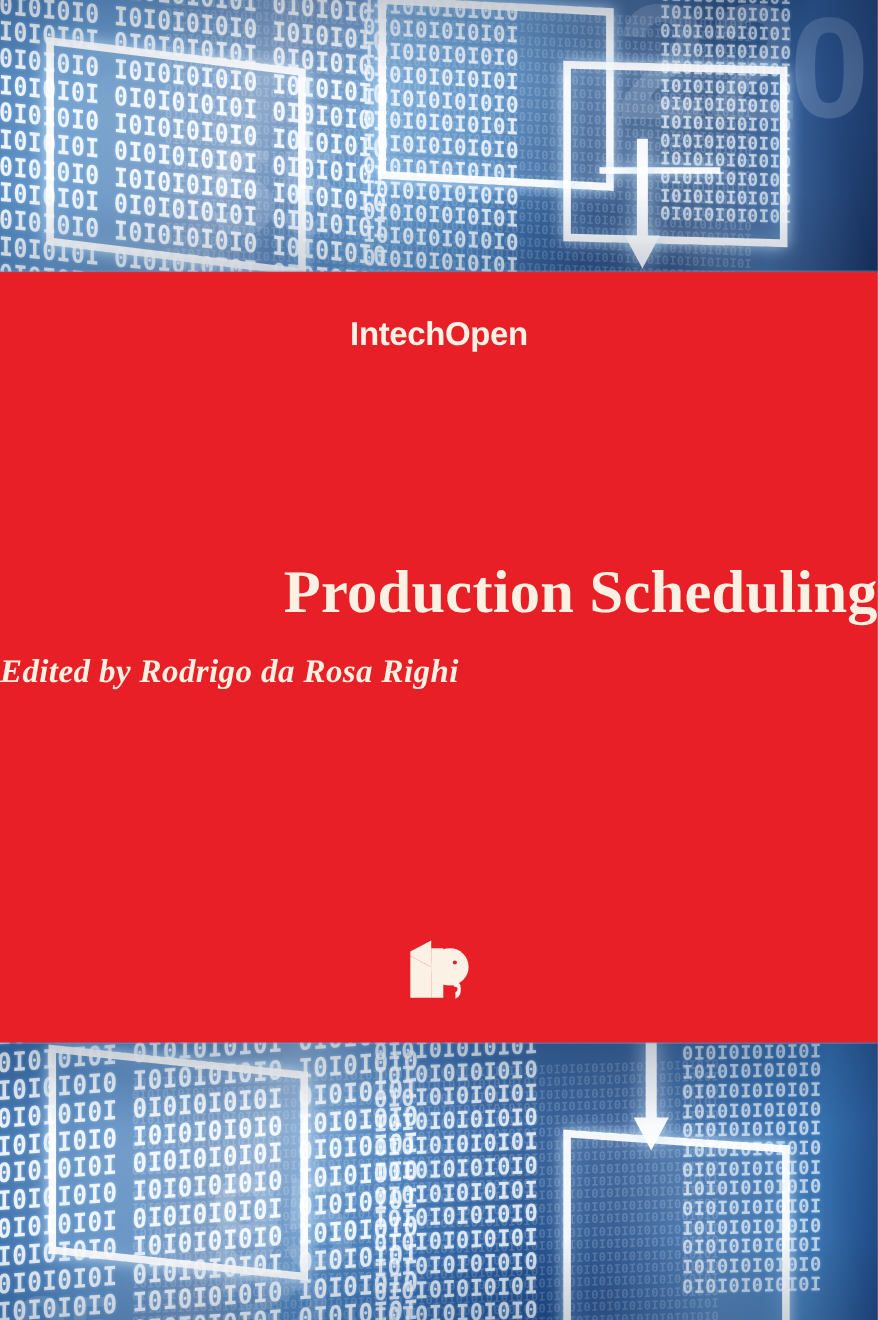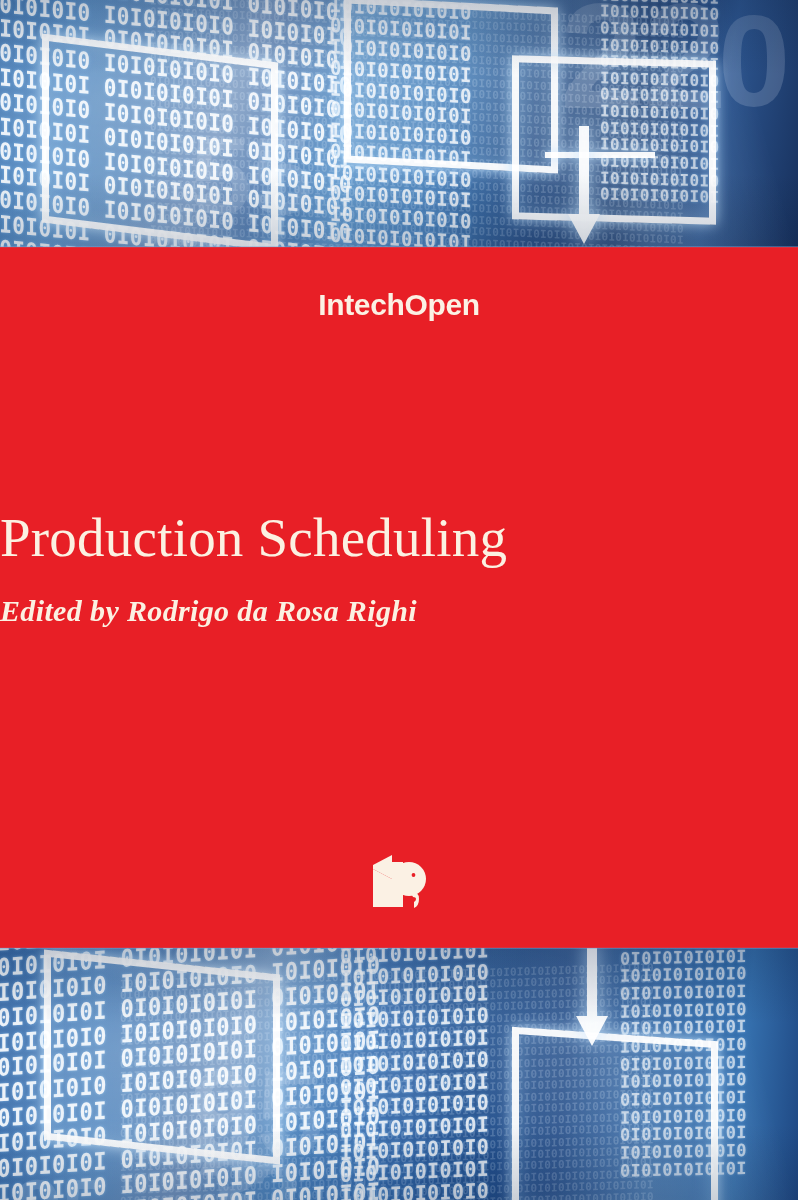--- a/index.html
+++ b/index.html
@@ -213,23 +213,23 @@
     font-size: 30px;
     letter-spacing: -0.012em;
     color: #FBF1E4;
   }
 
   .title {
     position: absolute;
     top: 508px;
     left: 0;
     width: 798px;
-    text-align: left;
+    text-align: right;
     font-family: "Liberation Serif", "DejaVu Serif", serif;
-    font-weight: 400;
+    font-weight: 700;
     font-size: 55px;
     letter-spacing: 0.004em;
     color: #FBF1E2;
     line-height: 1.08;
   }
 
   .editor {
     position: absolute;
     top: 594px;
     left: 0;

